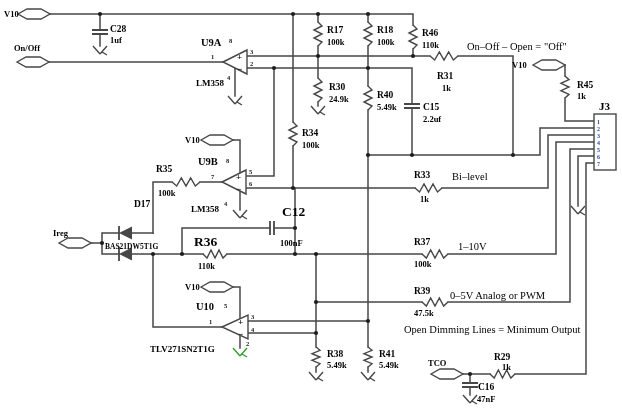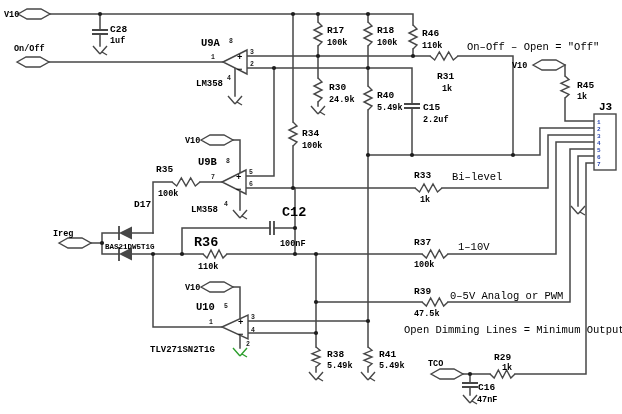--- a/index.html
+++ b/index.html
@@ -1,17 +1,17 @@
 <!DOCTYPE html>
 <html style="--bg: #ffffff; --wire: #474747; --text: #000000; --junction: #1e1e1e; --j3pin: #2b48b0; --green: #2d9e2d;"><head>
 <meta charset="utf-8">
 <style>
   html,body{margin:0;padding:0;background:#fff;}
   .wrap{width:622px;height:414px;position:relative;background:var(--bg,#fff);
-        font-family:Liberation Mono, monospace;overflow:hidden;}
+        font-family:Liberation Serif, serif;overflow:hidden;}
   svg{display:block;}
   .w{stroke:var(--wire,#474747);stroke-width:1.5;fill:none;stroke-linecap:square;}
   .zig{stroke:var(--wire,#474747);stroke-width:1.4;fill:none;stroke-linejoin:miter;}
   .plate{stroke:var(--wire,#474747);stroke-width:1.8;fill:none;}
   .sym{stroke:var(--wire,#474747);stroke-width:1.4;fill:#fff;}
   .dio{fill:var(--wire,#474747);stroke:none;}
   .dot{fill:var(--junction,#1e1e1e);}
   .gnd{stroke:var(--wire,#474747);stroke-width:1.4;fill:none;}
   .gnd.green{stroke:var(--green,#2d9e2d);}
   text{fill:var(--text,#000);}

